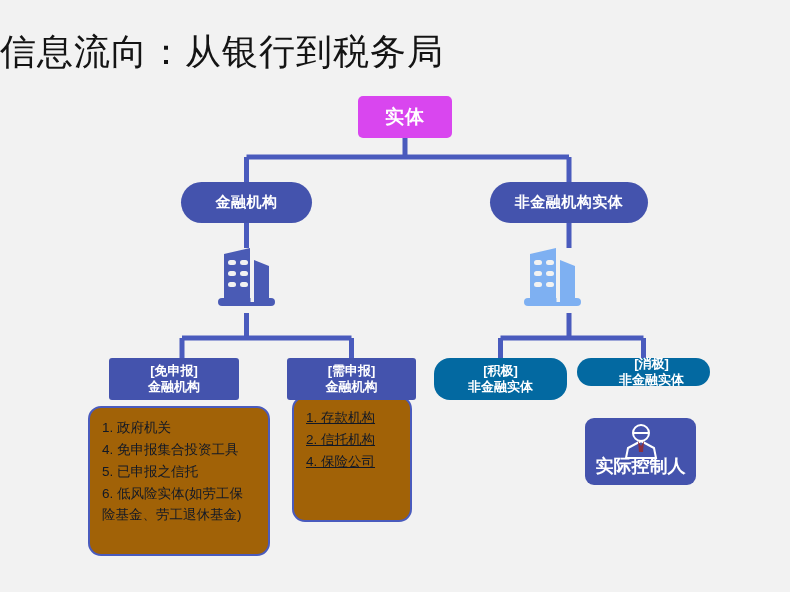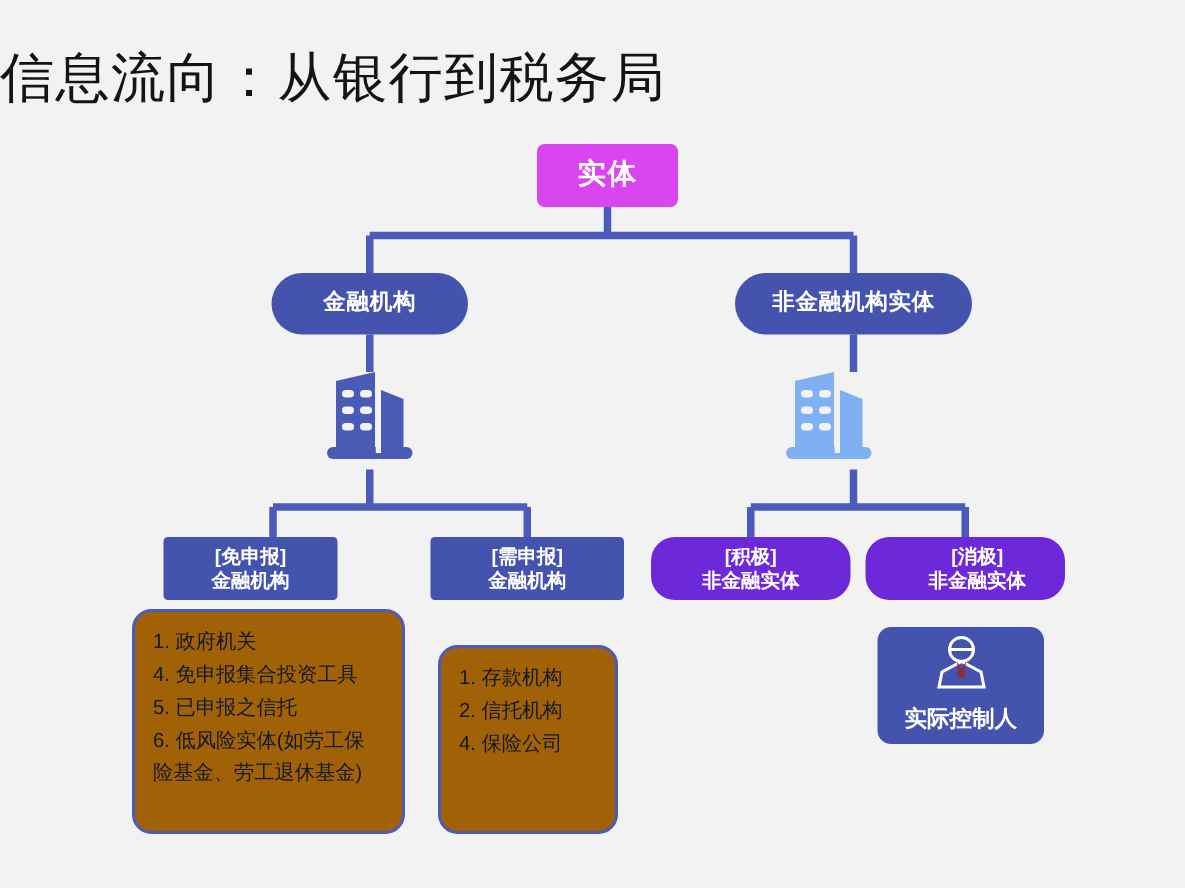--- a/index.html
+++ b/index.html
@@ -67,53 +67,53 @@
 
   
   .rect {
     background: #4453ad;
     border-radius: 3px;
     font-size: 13px;
     flex-direction: column;
   }
   #node-exempt {
     left: 109px; top: 358px;
-    width: 116px; height: 42px;
+    width: 130px; height: 42px;
   }
   #node-report {
     left: 287px; top: 358px;
     width: 129px; height: 42px;
   }
 
   
   .softrect {
-    background: #6d28d9;
+    background: #0369a1;
     border-radius: 16px;
     font-size: 13px;
     flex-direction: column;
   }
   #node-active {
     left: 434px; top: 358px;
     width: 133px; height: 42px;
   }
   #node-passive {
     left: 577px; top: 358px;
-    width: 133px; height: 42px; padding-left: 16px;
+    width: 133px; height: 28px; padding-left: 16px;
   }
 
   
   #node-controller {
     left: 585px; top: 418px;
-    width: 111px; height: 78px;
+    width: 111px; height: 67px;
     background: #4453ad;
     border-radius: 9px;
     flex-direction: column;
     justify-content: flex-end;
     padding-bottom: 7px;
-    font-size: 15px;
+    font-size: 18px;
   }
   #node-controller .person-icon {
     position: absolute;
     top: 6px;
     left: 50%;
     transform: translateX(-50%);
   }
 
   
   .listcard {
@@ -126,22 +126,22 @@
     color: #111827;
     font-size: 13.5px;
     line-height: 1.62;
     padding: 9px 10px 8px 12px;
   }
   #list-exempt {
     left: 88px; top: 406px;
     width: 182px; height: 150px;
   }
   #list-report {
-    left: 292px; top: 430px;
-    width: 120px; height: 126px;
+    left: 292px; top: 396px;
+    width: 120px; height: 126px; text-decoration: underline;
   }
   .listcard .li {
     white-space: pre-wrap;
   }
 
   
   .building {
     position: absolute;
     z-index: 3;
   }

